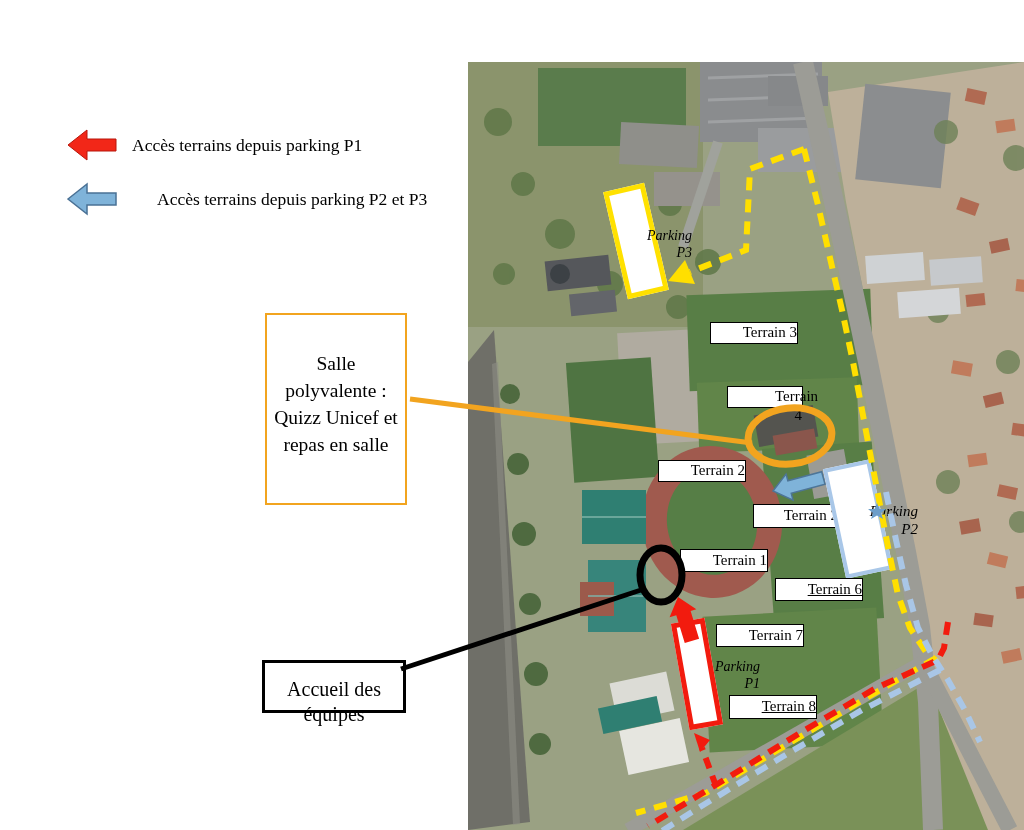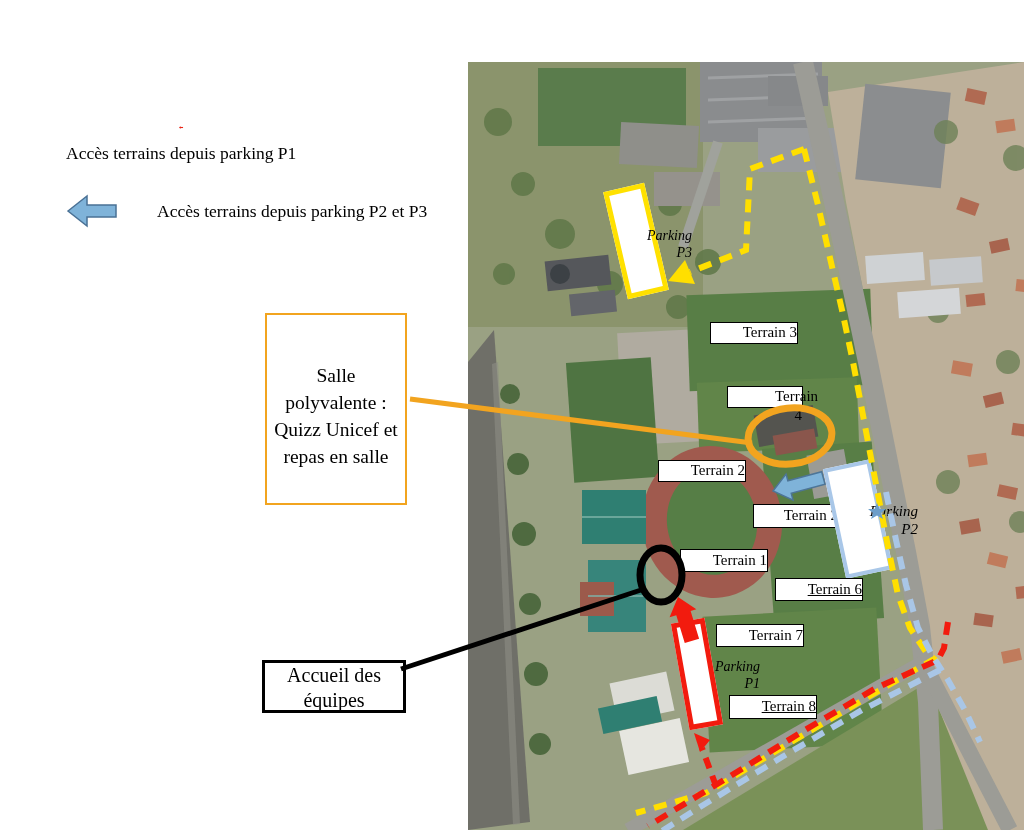--- a/index.html
+++ b/index.html
@@ -1,28 +1,28 @@
 <!DOCTYPE html>
 <html><head>
 <meta charset="utf-8">
 <style>
   html,body{margin:0;padding:0;background:#ffffff;}
   .stage{position:relative;width:1024px;height:830px;background:#fff;overflow:hidden;
          font-family:"Liberation Serif","DejaVu Serif",serif;color:#000;}
   
   .legend-item{position:absolute;display:flex;align-items:center;gap:14px;height:38px;}
-  #legend-p1{left:66px;top:126px;flex-direction:column;}
-  #legend-p23{left:66px;top:192px;gap:39px;}
+  #legend-p1{left:66px;top:126px;}
+  #legend-p23{left:66px;top:180px;gap:39px;}
   .legend-item .lg-text{font-size:17.5px;white-space:nowrap;}
   
   .callout{position:absolute;text-align:center;background:#fff;box-sizing:border-box;z-index:1;}
   #callout-salle{left:265px;top:313px;width:142px;height:192px;border:2.5px solid #f2a41f;
-                 font-size:19.5px;line-height:1.38;padding-top:48px;}
+                 font-size:19.5px;line-height:1.38;padding-top:36px;}
   #callout-accueil{left:262px;top:660px;width:144px;height:53px;border:3px solid #000;
-                   font-size:20px;line-height:1.25;padding-top:0;}
+                   font-size:20px;line-height:1.25;padding-top:14px;}
   
   .map{position:absolute;left:468px;top:62px;width:556px;height:768px;overflow:hidden;z-index:0;}
   .map svg{display:block;width:100%;height:100%;}
   
   .tlabel{position:absolute;background:#fff;border:1.5px solid #000;font-size:15px;
           text-align:right;box-sizing:border-box;z-index:3;line-height:20px;text-indent:6px;}
   #t1{left:680px;top:549px;width:88px;height:23px;}
   #t2{left:658px;top:460px;width:88px;height:22px;line-height:19px;}
   #t3{left:710px;top:322px;width:88px;height:22px;line-height:19px;}
   #t4{left:727px;top:386px;width:76px;height:22px;line-height:19px;padding-left:41px;}

